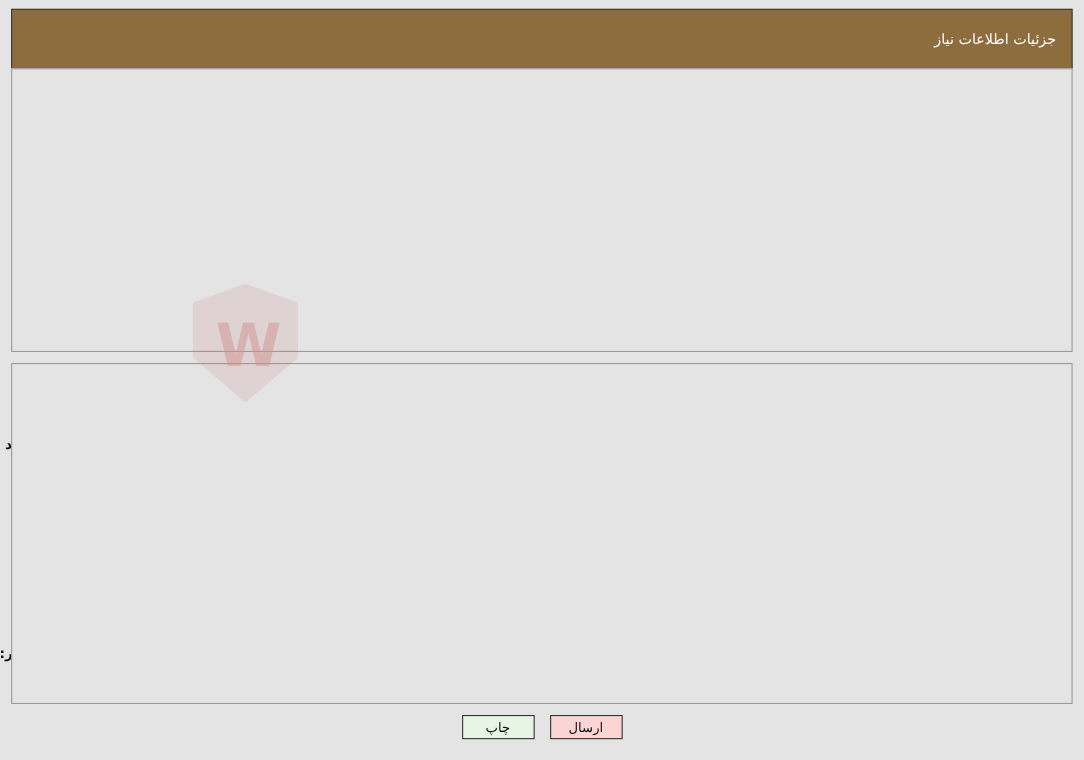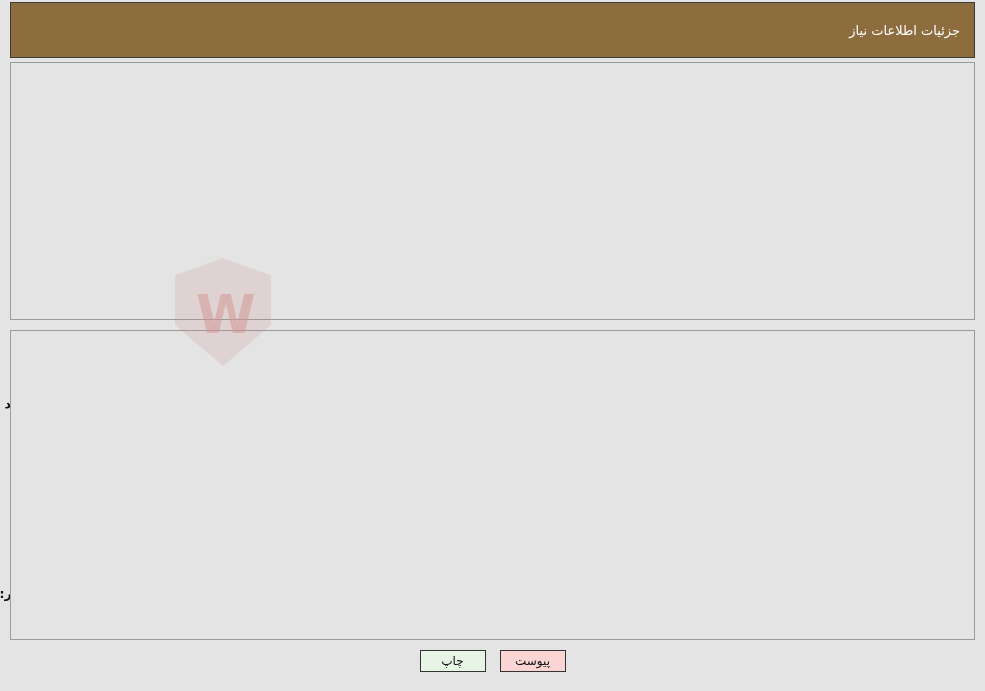--- a/index.html
+++ b/index.html
@@ -57,21 +57,21 @@
     color: rgba(210,150,150,0.55);
     font-size: 54px;
     line-height: 54px;
     font-weight: bold;
     direction: ltr;
   }
 
   
   .page-header {
     position: absolute;
-    top: 2px; right: 10px; left: 10px;
+    top: 8px; right: 10px; left: 10px;
     height: 56px;
     background: #8d6c3d;
     border: 1px solid #3b3b3b;
     display: flex;
     align-items: center;
     justify-content: flex-start;
     padding: 0 14px;
     z-index: 2;
   }
   .page-header .title {
@@ -353,15 +353,15 @@
   </table>
 </div>
 
 <div class="sect-head" style="top:586px;right:880px;">توضیحات خریدار:</div>
 <div class="tarea" style="top:551px;right:78px;left:92px;height:78px;">
   <span>پیش فاکتور الزامیست. فقط شرکتها و فروشگاههای کامپیوتری حق شرکت دارند. تحویل کالا حداکثر تا 10 روز کاری میباشد. تسفیه حساب حداکثر تا 10 روز کاری مسباشد.</span>
   <span class="resizer">◣</span>
 </div>
 
 <div class="btn-bar">
-  <button class="btn btn-back">پیوست</button>
+  <button class="btn btn-back">ارسال</button>
   <button class="btn btn-print">چاپ</button>
 </div>
 
 </body></html>

